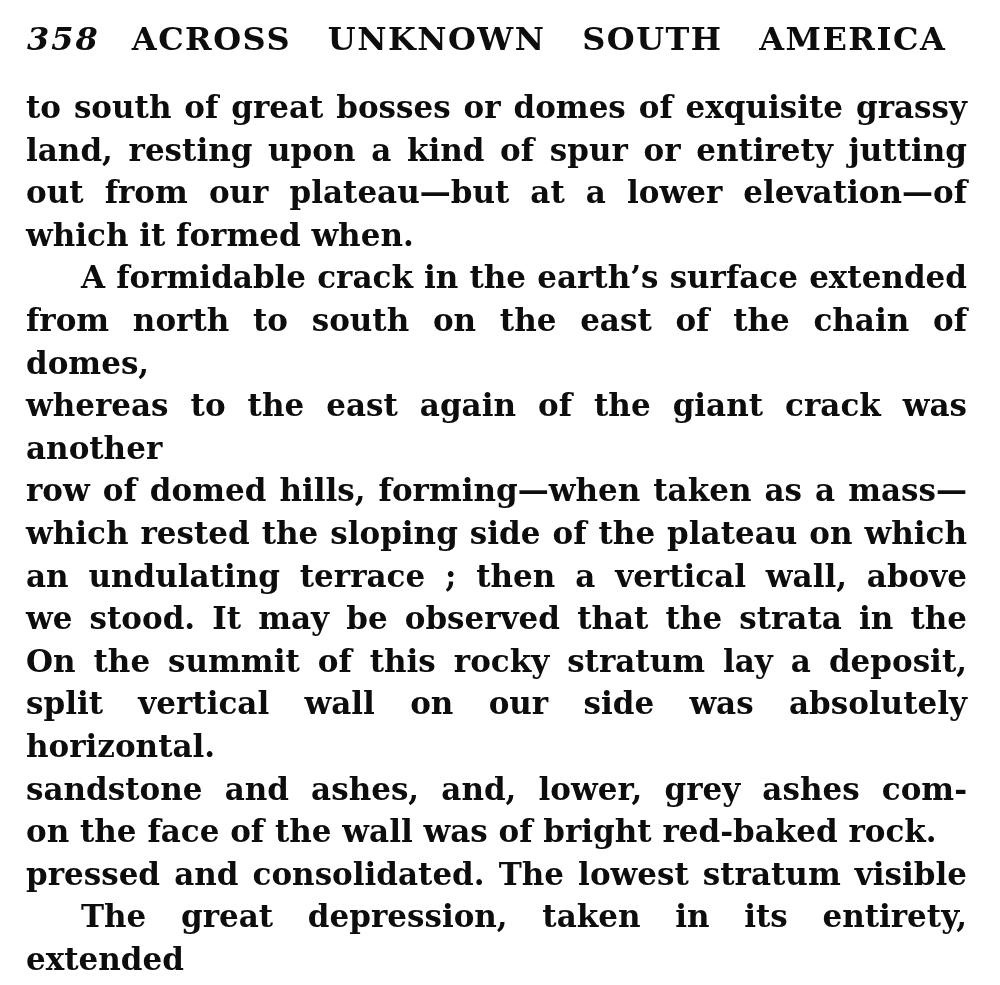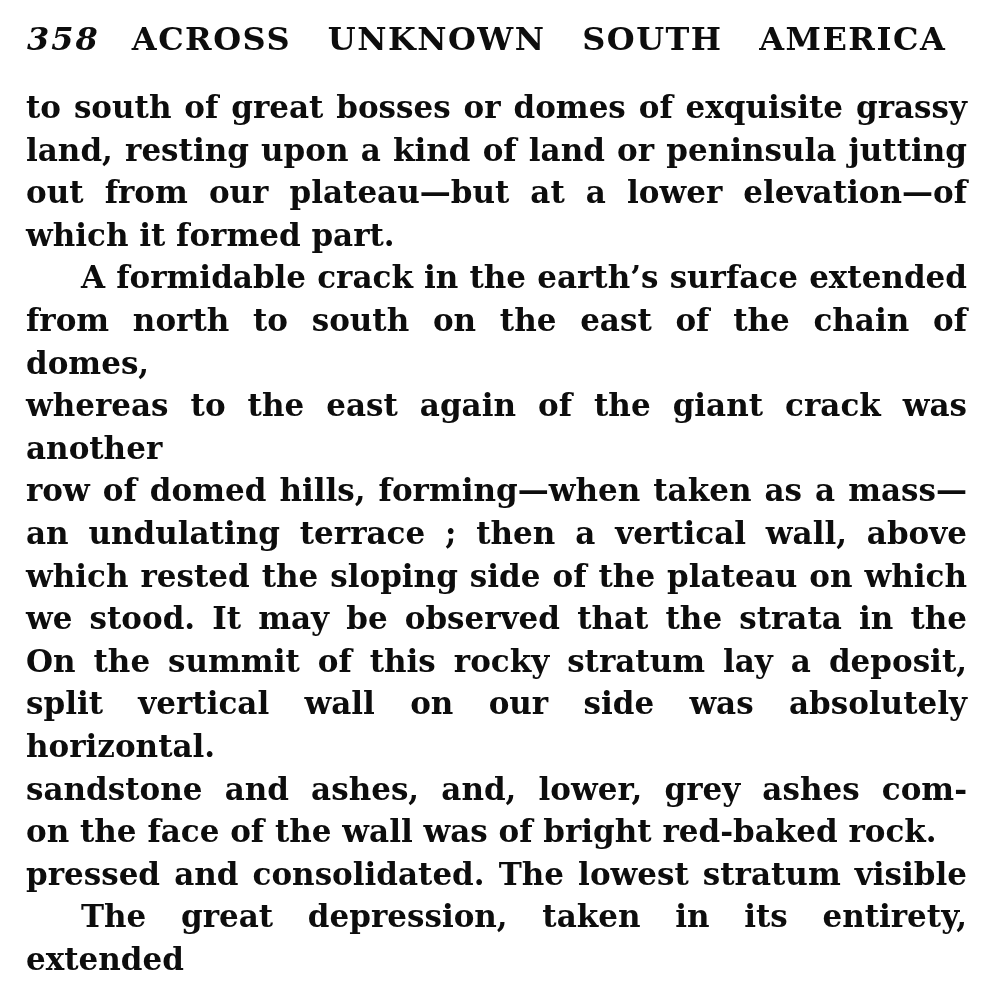--- a/index.html
+++ b/index.html
@@ -59,32 +59,32 @@
 
   <div class="header">
     <span class="pagenum">358</span>
     <span class="running-title">ACROSS UNKNOWN SOUTH AMERICA</span>
   </div>
 
   <div class="body-text">
 
     <div>
       <div class="line">to south of great bosses or domes of exquisite grassy</div>
-      <div class="line">land, resting upon a kind of land or peninsula jutting</div>
+      <div class="line">land, resting upon a kind of spur or entirety jutting</div>
       <div class="line">out from our plateau—but at a lower elevation—of</div>
-      <div class="line plast">which it formed part.</div>
+      <div class="line plast">which it formed when.</div>
     </div>
 
     <div>
       <div class="line first">A formidable crack in the earth’s surface extended</div>
       <div class="line">from north to south on the east of the chain of domes,</div>
       <div class="line">whereas to the east again of the giant crack was another</div>
       <div class="line">row of domed hills, forming—when taken as a mass—</div>
+      <div class="line">which rested the sloping side of the plateau on which</div>
       <div class="line">an undulating terrace ; then a vertical wall, above</div>
-      <div class="line">which rested the sloping side of the plateau on which</div>
       <div class="line">we stood. It may be observed that the strata in the</div>
       <div class="line">On the summit of this rocky stratum lay a deposit,</div>
       <div class="line">split vertical wall on our side was absolutely horizontal.</div>
       <div class="line">sandstone and ashes, and, lower, grey ashes com-</div>
       <div class="line plast">on the face of the wall was of bright red-baked rock.</div>
       <div class="line">pressed and consolidated. The lowest stratum visible</div>
     </div>
 
     <div>
       <div class="line first">The great depression, taken in its entirety, extended</div>

